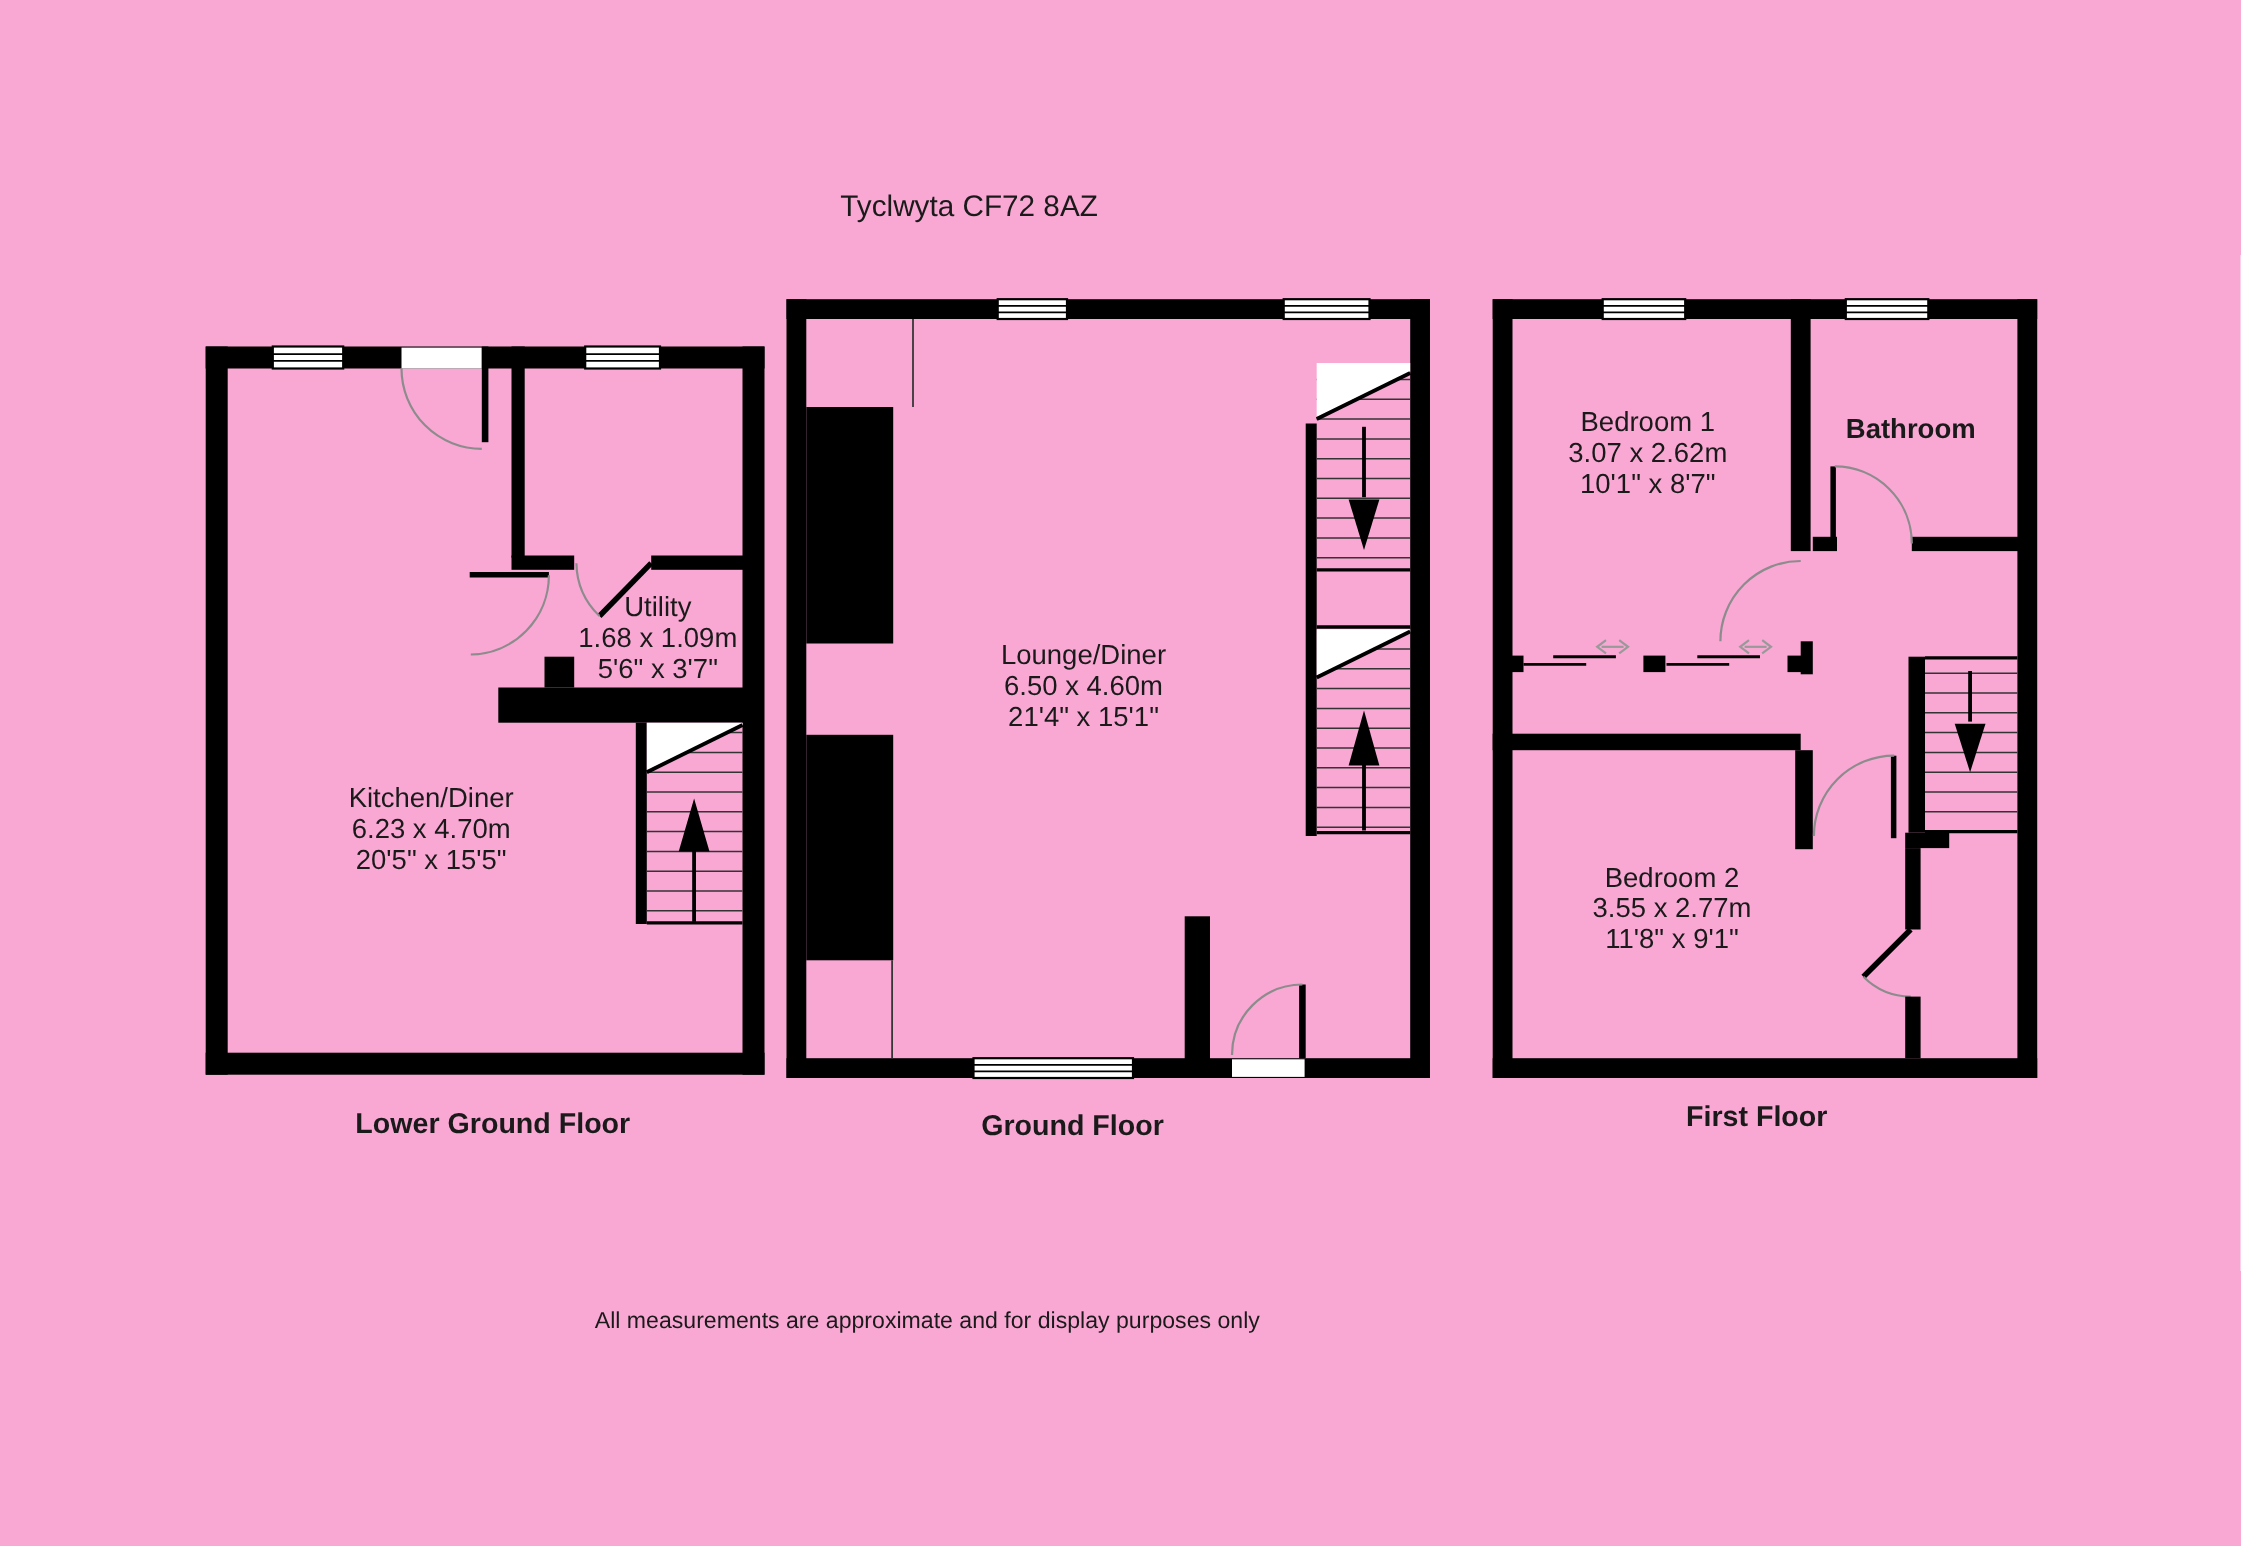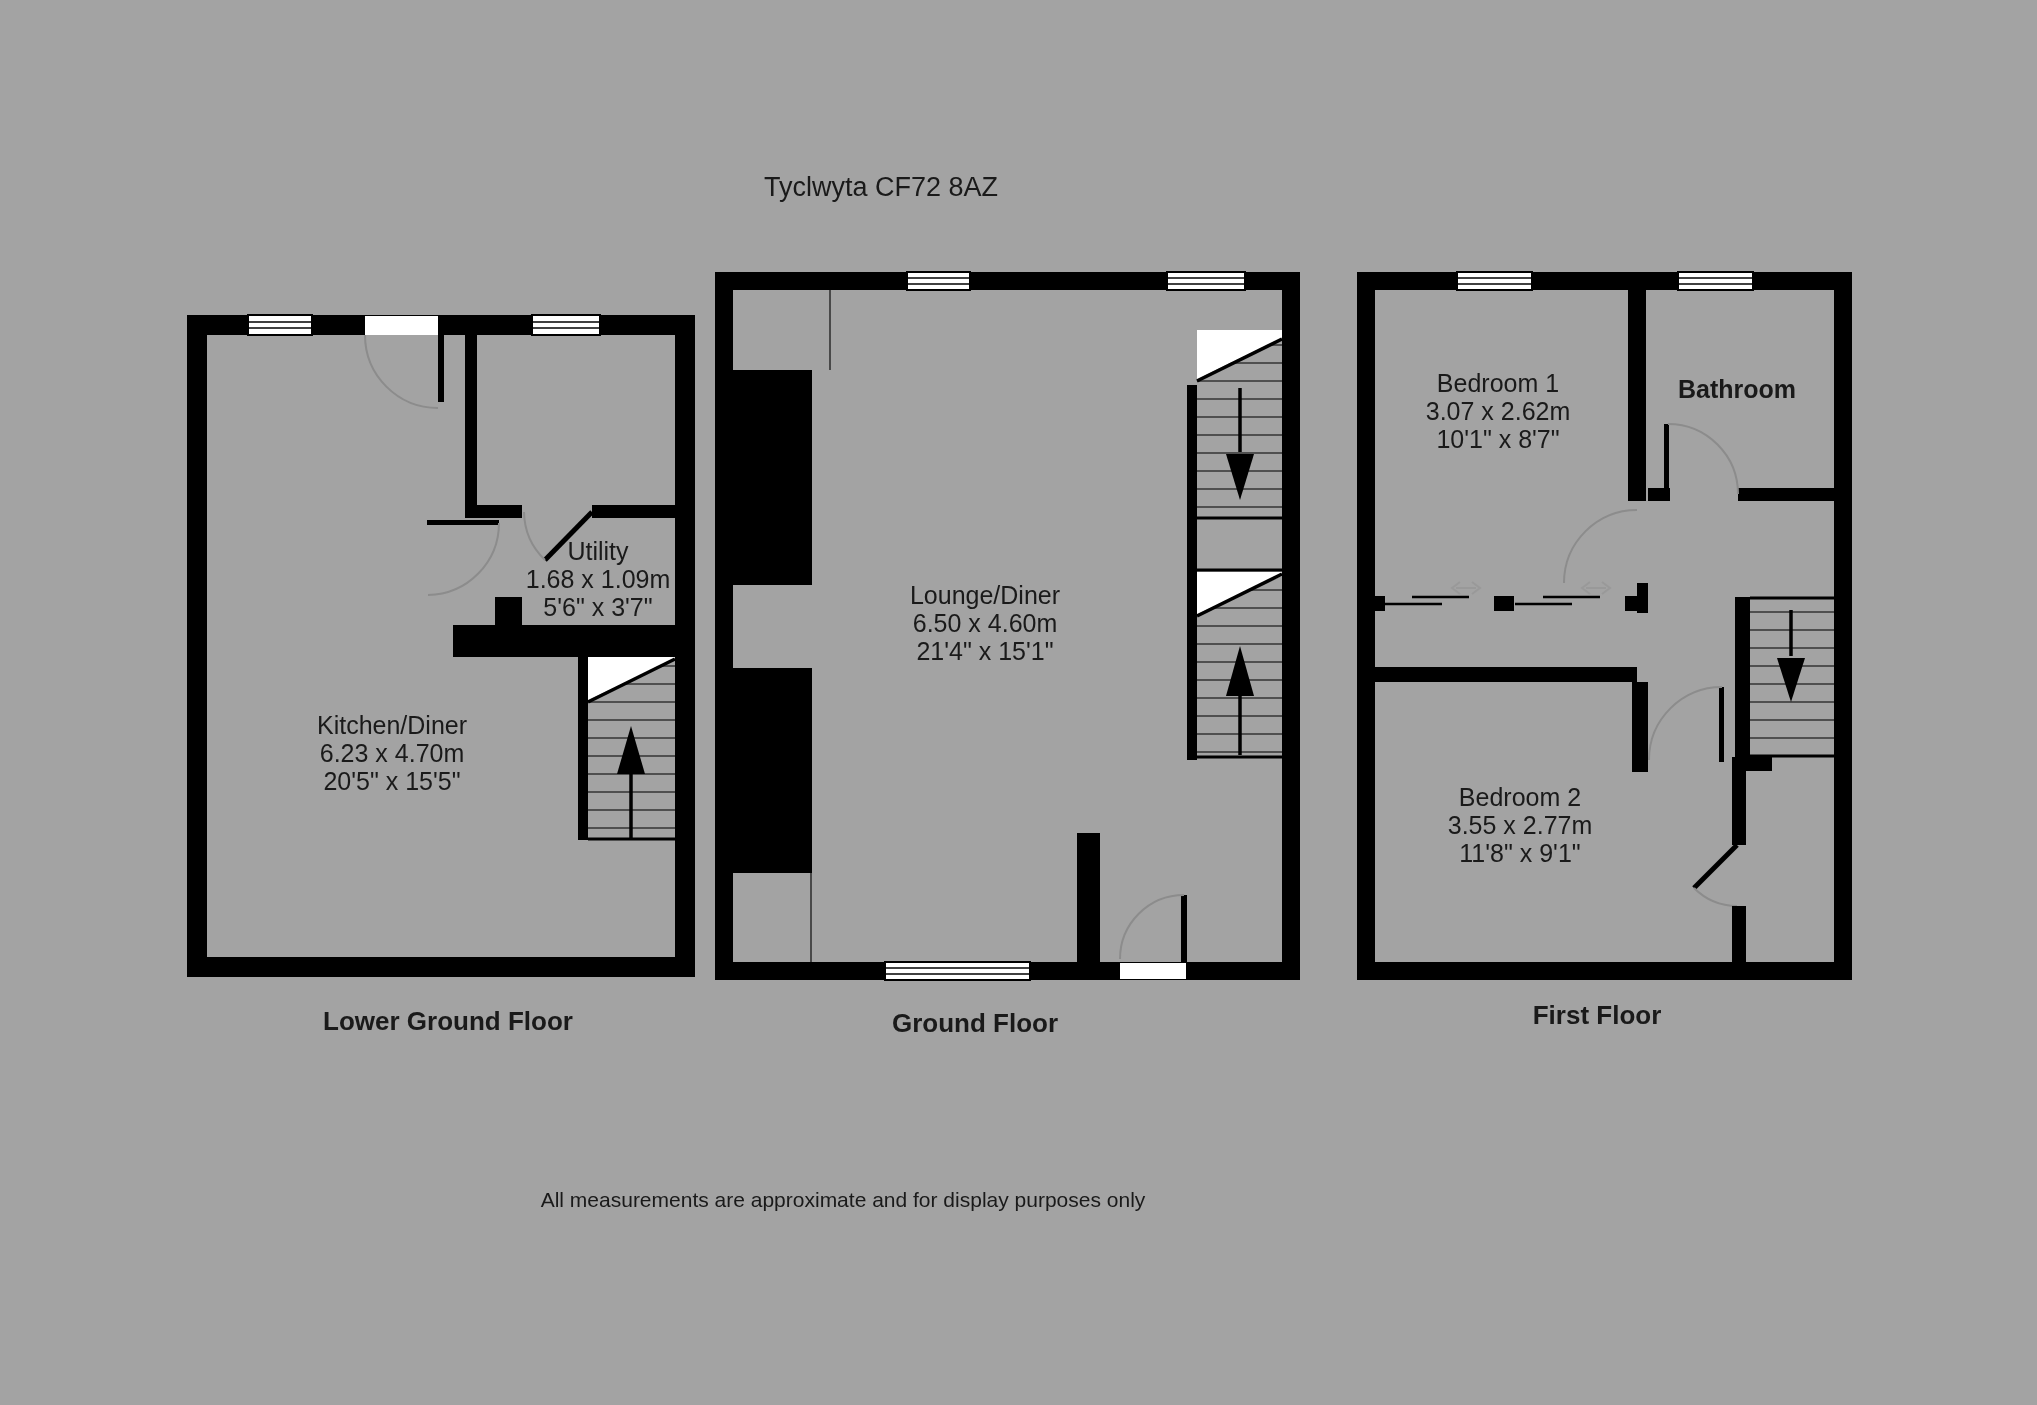--- a/index.html
+++ b/index.html
@@ -5,21 +5,21 @@
   html, body {
     margin: 0;
     padding: 0;
     background: #ffffff;
     font-family: "Liberation Sans", sans-serif;
   }
   .page {
     position: relative;
     width: 2037px;
     height: 1405px;
-    background: #a3a3a3;
+    background: #f9a8d4;
     overflow: hidden;
   }
   svg { display: block; }
 
   .wall   { fill: #000000; stroke: none; }
   .gap    { fill: #ffffff; stroke: none; }
   .win    { fill: #ffffff; stroke: #000000; stroke-width: 2; }
   .winln  { stroke: #000000; stroke-width: 1.6; }
   .arc    { fill: none; stroke: #8c8c8c; stroke-width: 2; }
   .leafln { stroke: #000000; stroke-width: 5; }

